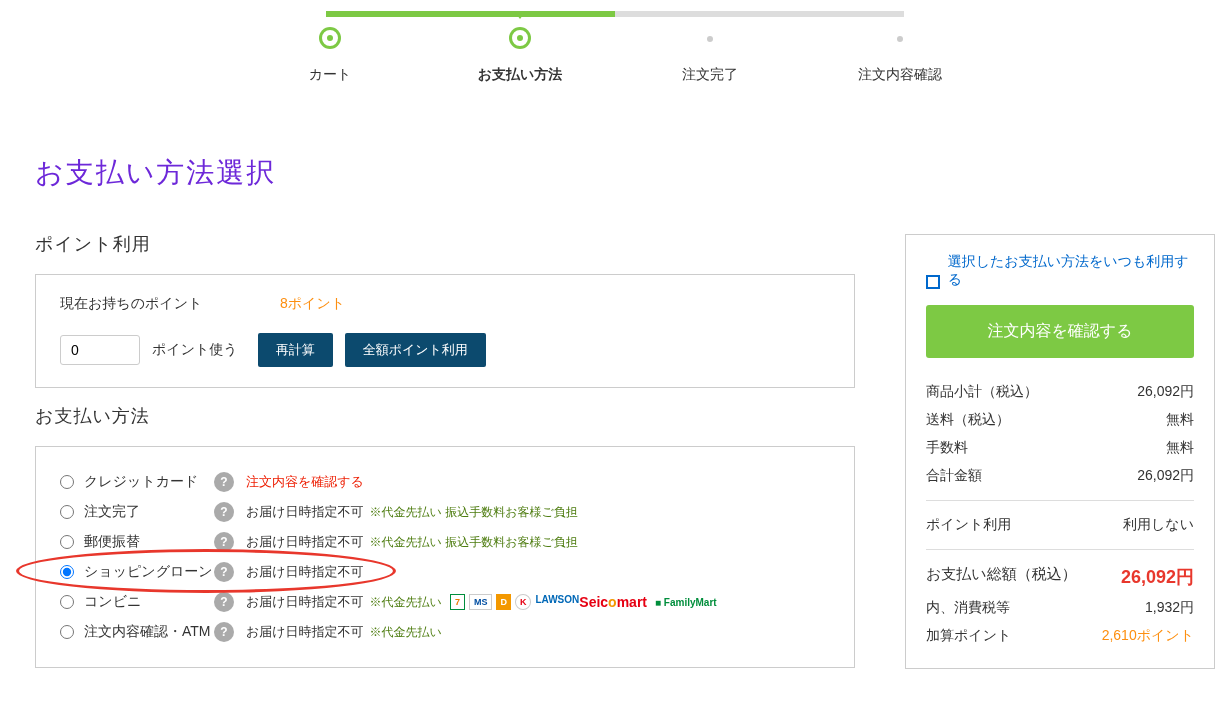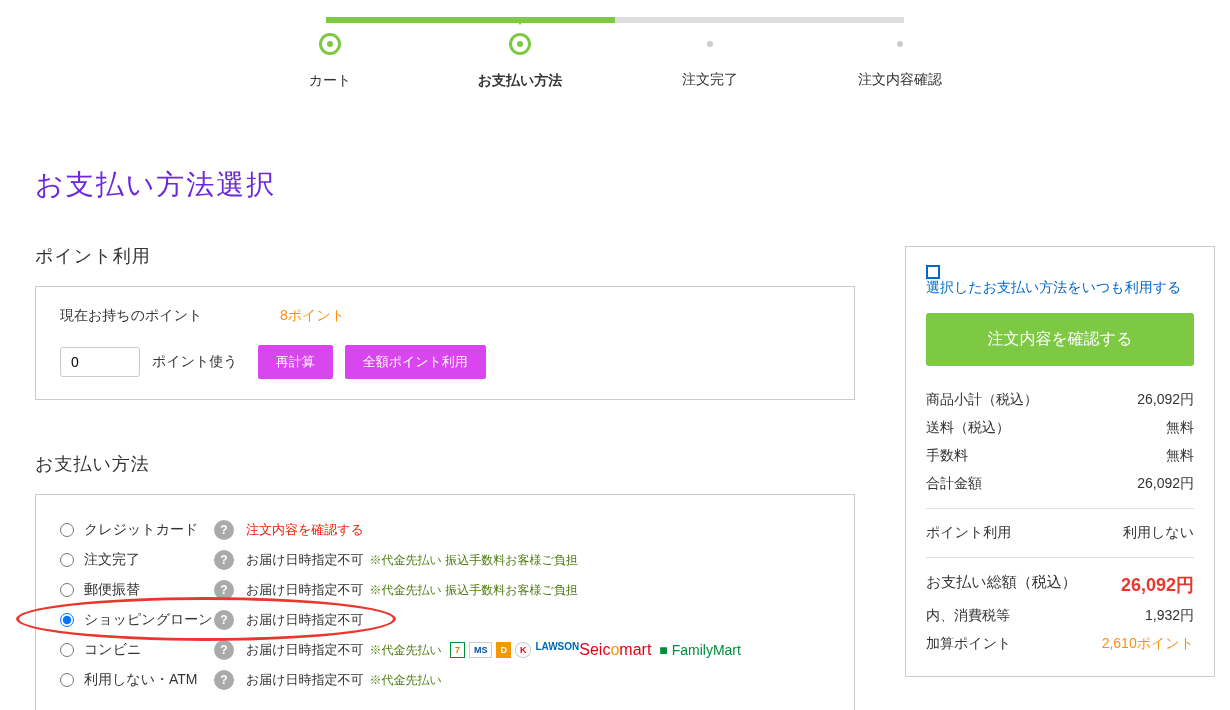--- a/index.html
+++ b/index.html
@@ -2,63 +2,63 @@
 <html><head>
   <meta charset="utf-8">
   <style>
     * { box-sizing: border-box; margin: 0; padding: 0; }
     body { font-family: 'Hiragino Sans', 'Meiryo', sans-serif; color: #333; font-size: 14px; background: #fff; }
     .container { width: 1200px; margin: 0 auto; display: flex; gap: 30px; align-items: flex-start; }
     .main { flex: 1; padding: 0 20px; }
     .sidebar { width: 310px; margin-top: 100px; }
     
     
-    .stepper { display: flex; justify-content: center; align-items: center; padding: 30px 0 50px; position: relative; width: 760px; margin: 6px auto; }
+    .stepper { display: flex; justify-content: center; align-items: flex-end; padding: 30px 0 50px; position: relative; width: 760px; margin: 0 auto; }
     .step { flex: 1; text-align: center; position: relative; }
     .step-dot { width: 22px; height: 22px; border-radius: 50%; margin: 0 auto 20px; position: relative; z-index: 2; }
     .step-dot.done { background: #7dc944; border: 5px solid #fff; box-shadow: 0 0 0 3px #7dc944; width: 16px; height: 16px; }
     .step-dot.current { background: #7dc944; border: 5px solid #fff; box-shadow: 0 0 0 3px #7dc944; width: 16px; height: 16px; }
     .step-dot.pending { background: #ccc; border: 4px solid #fff; box-shadow: 0 0 0 0px; width: 14px; height: 14px; }
     .step-dot.current-pointer::before { content: ''; position: absolute; top: -24px; left: 50%; transform: translateX(-50%); width: 0; height: 0; border-left: 6px solid transparent; border-right: 6px solid transparent; border-top: 8px solid #7dc944; }
     .step-line { position: absolute; top: 11px; height: 6px; z-index: 1; }
     .step-line.active { background: #7dc944; }
     .step-line.inactive { background: #ddd; }
     .step-label { font-size: 14px; color: #333; }
     .step.current-step .step-label { font-weight: bold; }
 
     h1 { font-size: 28px; font-weight: normal; margin: 20px 0 40px; color: #6d28d9; letter-spacing: 2px; }
     h2 { font-size: 18px; font-weight: normal; margin: 0 0 18px; color: #333; letter-spacing: 1px; }
     
-    .box { border: 1px solid #ccc; padding: 20px 24px; margin-bottom: 52px; }
+    .box { border: 1px solid #ccc; padding: 20px 24px; margin-bottom: 16px; }
     
     .point-row { display: flex; align-items: center; margin-bottom: 20px; }
     .point-label { width: 220px; font-size: 14px; }
     .point-value { color: #fd8f10; font-size: 14px; }
     
     .point-input-row { display: flex; align-items: center; gap: 12px; }
     .point-input { width: 80px; padding: 6px 10px; border: 1px solid #ccc; border-radius: 3px; font-size: 14px; }
     .point-use-label { font-size: 14px; margin-right: 8px; }
-    .btn-gray { background: #d946ef; color: #fff; border: none; padding: 8px 18px; font-size: 13px; border-radius: 2px; cursor: pointer; }
+    .btn-gray { background: #0c4a6e; color: #fff; border: none; padding: 8px 18px; font-size: 13px; border-radius: 2px; cursor: pointer; }
     
     .pay-option { display: flex; align-items: center; padding: 5px 0; font-size: 14px; }
     .pay-radio { margin-right: 10px; width: 14px; height: 14px; }
     .pay-name { width: 130px; }
     .pay-help { width: 20px; height: 20px; background: #aaa; border-radius: 50%; color: #fff; display: inline-flex; align-items: center; justify-content: center; font-size: 12px; font-weight: bold; margin-right: 12px; cursor: help; }
     .pay-note { font-size: 13px; }
     .pay-note.red { color: #ed1c00; }
     .pay-note-sub { font-size: 12px; color: #4d7c0f; margin-left: 6px; }
     .pay-logos { margin-left: 8px; display: inline-flex; gap: 4px; align-items: center; }
     .logo-chip { display: inline-flex; align-items: center; justify-content: center; font-size: 9px; font-weight: bold; padding: 2px 4px; border: 1px solid #ccc; height: 16px; }
     
     .annotation-ellipse { position: absolute; border: 3px solid #e8372c; border-radius: 50%; width: 380px; height: 44px; pointer-events: none; z-index: 10; }
     .methods-wrap { position: relative; }
     
     
     .side-box { border: 1px solid #ccc; padding: 18px 20px; }
-    .chk-row { display: flex; align-items: flex-start; margin-bottom: 16px; cursor: pointer; flex-direction: column; }
+    .chk-row { display: flex; align-items: flex-end; margin-bottom: 16px; cursor: pointer; }
     .chk-box { width: 14px; height: 14px; border: 2px solid #0068cc; margin-right: 8px; }
     .chk-label { color: #0068cc; font-size: 14px; }
     .btn-confirm { width: 100%; background: #7dc944; color: #fff; border: none; padding: 16px 0; font-size: 16px; border-radius: 3px; cursor: pointer; margin-bottom: 20px; }
     .sum-row { display: flex; justify-content: space-between; font-size: 14px; padding: 5px 0; }
     .sum-divider { border-top: 1px solid #ddd; margin: 10px 0; }
     .sum-total { font-size: 15px; }
     .sum-total-val { color: #e8372c; font-weight: bold; font-size: 18px; }
     .sum-point-val { color: #fd8f10; }
   </style>
 </head>
@@ -145,29 +145,29 @@
         <span class="pay-help">?</span>
         <span class="pay-note">お届け日時指定不可</span>
         <span class="pay-note-sub">※代金先払い</span>
         <span class="pay-logos">
           <span class="logo-chip" style="color:#ee7800;border-color:#008e3c">7</span>
           <span class="logo-chip" style="color:#004ea2">MS</span>
           <span class="logo-chip" style="background:#f39800;color:#fff;border:none">D</span>
           <span class="logo-chip" style="color:#e60012;border-radius:50%">K</span>
           <span style="display:inline-flex;flex-direction:row;line-height:1">
             <span style="color:#0068b7;font-size:10px;font-weight:bold">LAWSON</span>
-            <span style="font-size:16px;font-weight:normal"><span style="color:#e60012">Seic</span><span style="color:#f39800">o</span><span style="color:#e60012">mart</span></span>
+            <span style="font-size:14px;font-weight:bold"><span style="color:#e60012">Seic</span><span style="color:#f39800">o</span><span style="color:#e60012">mart</span></span>
           </span>
-          <span style="color:#008e3c;font-size:14px;font-weight:normal;margin-left:4px">■ FamilyMart</span>
+          <span style="color:#008e3c;font-size:10px;font-weight:bold;margin-left:4px">■ FamilyMart</span>
         </span>
       </div>
 
       <div class="pay-option">
         <input type="radio" name="pay" class="pay-radio" style="">
-        <span class="pay-name">利用しない・ATM</span>
+        <span class="pay-name">注文内容確認・ATM</span>
         <span class="pay-help">?</span>
         <span class="pay-note">お届け日時指定不可</span>
         <span class="pay-note-sub">※代金先払い</span>
       </div>
     </div>
   </div>
 
   <div class="sidebar">
     <div class="side-box">
       <div class="chk-row">

